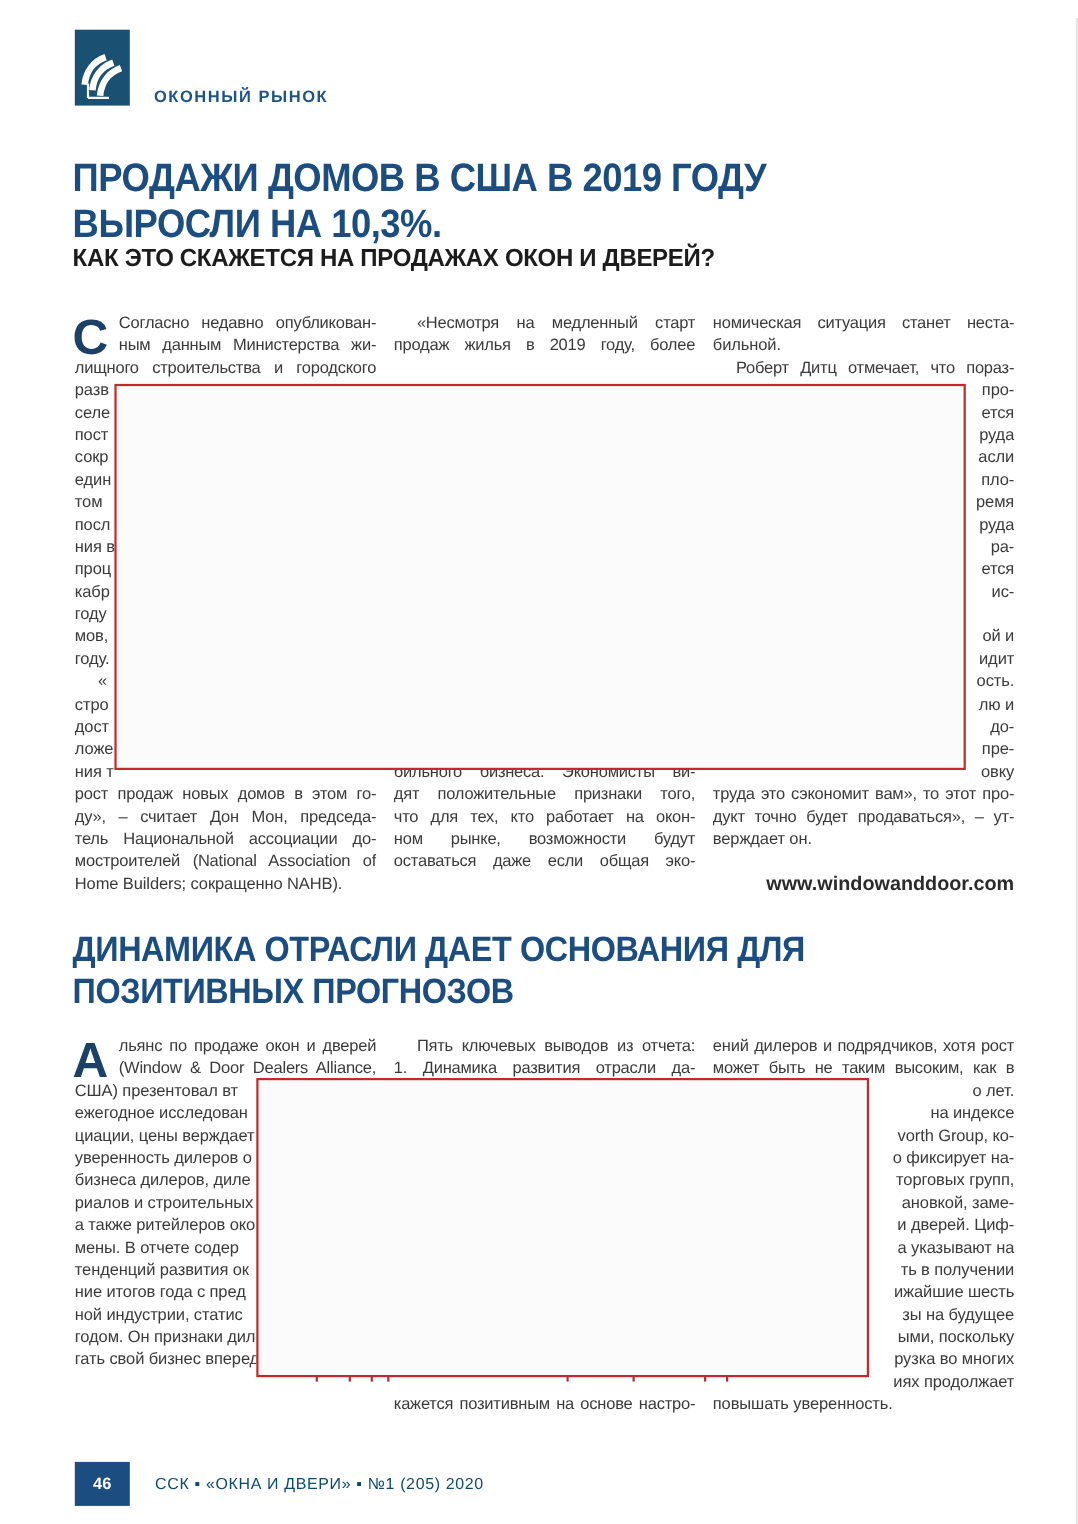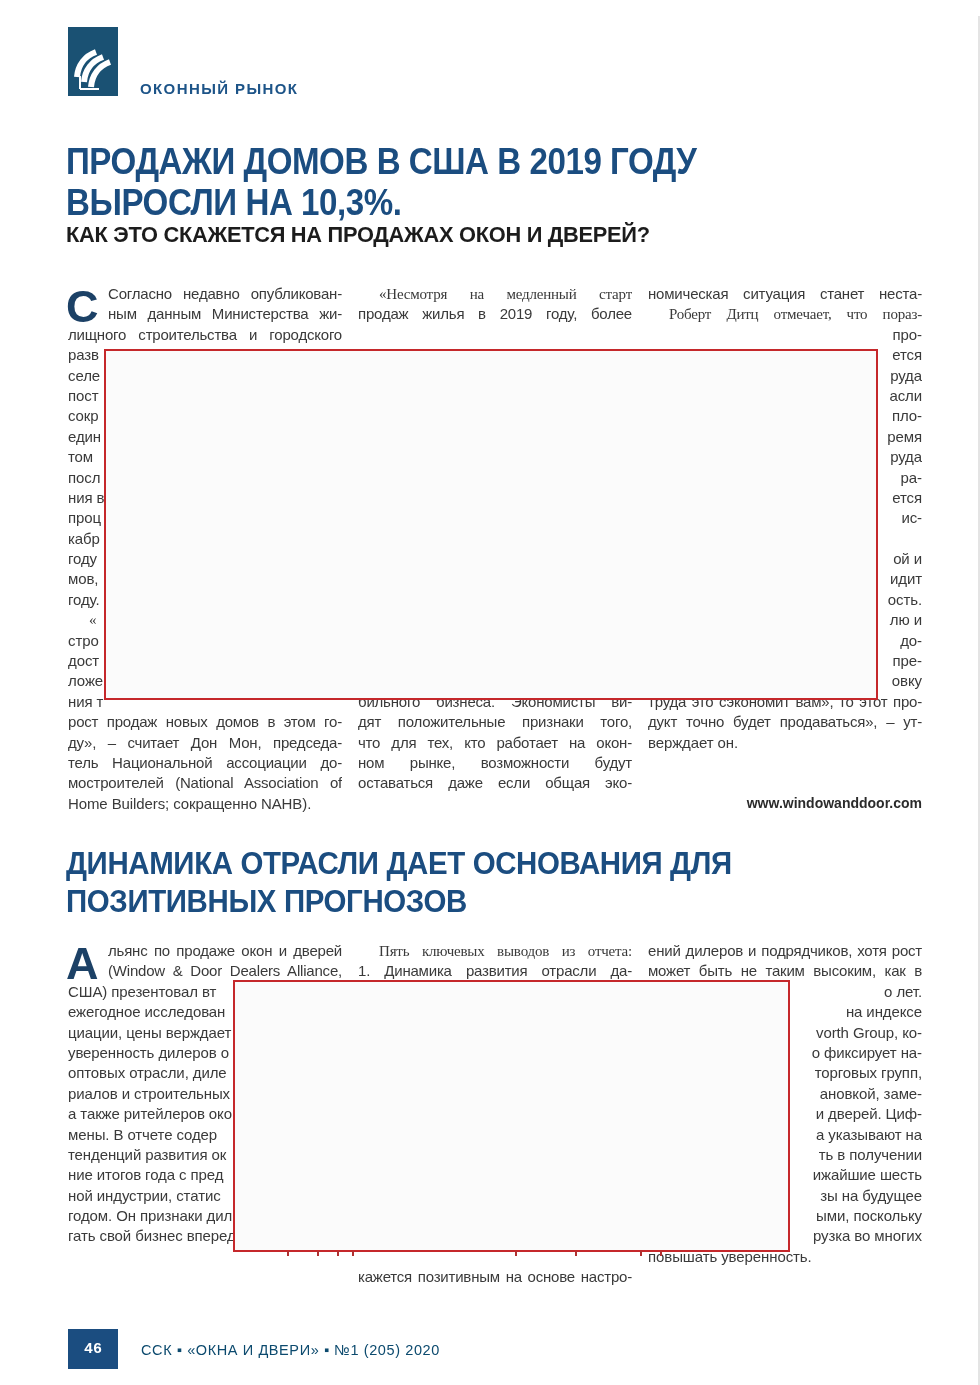--- a/index.html
+++ b/index.html
@@ -24,38 +24,38 @@
     color:#1b4d80;letter-spacing:-0.4px;transform:scaleX(.92);transform-origin:0 0;white-space:nowrap;}
   .h2a{top:828px}.h2b{top:866px}
   
   .col{position:absolute;width:274px;font-size:15px;color:#3a3a3a;}
   .a1{top:268px}.a2{top:925px}
   .c1{left:68px}.c2{left:358px}.c3{left:648px}
   .tline{height:20.4px;line-height:20.4px;overflow:hidden;white-space:nowrap;letter-spacing:-0.1px;}
   .a-j{white-space:normal;text-align:justify;text-align-last:justify;letter-spacing:-0.2px;}
   .a-r{text-align:right;}
   .a-b{visibility:hidden;}
-  .ind{padding-left:21px;font-family:Liberation Serif, serif;}
+  .ind{padding-left:21px;}
   .dc .tline:nth-child(-n+2){padding-left:40px;}
   .dropcap{position:absolute;left:66px;width:40px;font-size:45px;line-height:42px;font-weight:bold;
     color:#1c4166;}
   .dc1{top:270px}.dc2{top:927px}
   
   .frame{position:absolute;border:2px solid #c5282b;background:#fbfbfb;z-index:5;box-sizing:border-box;}
   .frame1{left:104px;top:333px;width:774px;height:351px;}
   .frame2{left:233px;top:964px;width:557px;height:272px;}
   .tick{position:absolute;top:100%;margin-top:1px;width:2px;height:5px;background:#b03030;}
   .tk1{left:52px}.tk2{left:82px}.tk3{left:102px}.tk4{left:117px}
   .tk5{left:280px}.tk6{left:340px}.tk7{left:405px}.tk8{left:425px}
   
   .site-link{position:absolute;left:648px;top:777px;width:274px;height:21px;line-height:21px;
-    text-align:right;font-size:14px;font-weight:bold;color:#2b2b2b;}
+    text-align:right;font-size:18px;font-weight:bold;color:#2b2b2b;}
   
   .pagebox{position:absolute;left:68px;top:1313px;width:50px;height:40px;background:#1b4d80;
-    color:#fff;font-weight:bold;font-size:15px;display:flex;align-items:center;justify-content:center;font-family:Liberation Mono, monospace;}
+    color:#fff;font-weight:bold;font-size:15px;display:flex;align-items:center;justify-content:center;}
   .journal{position:absolute;left:141px;top:1326px;font-size:14.5px;color:#0c4a6e;letter-spacing:0.6px;}
 </style>
 </head>
 <body>
 
 <div class="page">
 
   <div class="logo">
     <svg width="50" height="69" viewBox="0 0 50 69">
       <g stroke="#ffffff" fill="none">
@@ -124,20 +124,21 @@
       <div class="tline a-b">&nbsp;</div>
       <div class="tline a-b">&nbsp;</div>
       <div class="tline a-j">бильного бизнеса. Экономисты ви-</div>
       <div class="tline a-j">дят положительные признаки того,</div>
       <div class="tline a-j">что для тех, кто работает на окон-</div>
       <div class="tline a-j">ном рынке, возможности будут</div>
       <div class="tline a-j">оставаться даже если общая эко-</div>
     </div>
   <div class="col a1 c3">
       <div class="tline a-j">номическая ситуация станет неста-</div>
+      <div class="tline a-l">бильной.</div>
       <div class="tline a-j ind">Роберт Дитц отмечает, что пораз-</div>
       <div class="tline a-r">про-</div>
       <div class="tline a-r">ется</div>
       <div class="tline a-r">руда</div>
       <div class="tline a-r">асли</div>
       <div class="tline a-r">пло-</div>
       <div class="tline a-r">ремя</div>
       <div class="tline a-r">руда</div>
       <div class="tline a-r">ра-</div>
       <div class="tline a-r">ется</div>
@@ -162,21 +163,21 @@
   <div class="h2b">ПОЗИТИВНЫХ ПРОГНОЗОВ</div>
 
   <div class="dropcap dc2">А</div>
   <div class="col a2 c1 dc">
       <div class="tline a-j">льянс по продаже окон и дверей</div>
       <div class="tline a-j">(Window &amp; Door Dealers Alliance,</div>
       <div class="tline a-l">США) презентовал вт</div>
       <div class="tline a-l">ежегодное исследован</div>
       <div class="tline a-l">циации, цены верждает</div>
       <div class="tline a-l">уверенность дилеров о</div>
-      <div class="tline a-l">оптовых отрасли, диле</div>
+      <div class="tline a-l">бизнеса дилеров, диле</div>
       <div class="tline a-l">риалов и строительных</div>
       <div class="tline a-l">а также ритейлеров око</div>
       <div class="tline a-l">мены. В отчете содер</div>
       <div class="tline a-l">тенденций развития ок</div>
       <div class="tline a-l">ние итогов года с пред</div>
       <div class="tline a-l">ной индустрии, статис</div>
       <div class="tline a-l">годом. Он признаки дил</div>
       <div class="tline a-l">гать свой бизнес вперед.</div>
     </div>
   <div class="col a2 c2">
@@ -207,20 +208,21 @@
       <div class="tline a-r">о фиксирует на-</div>
       <div class="tline a-r">торговых групп,</div>
       <div class="tline a-r">ановкой, заме-</div>
       <div class="tline a-r">и дверей. Циф-</div>
       <div class="tline a-r">а указывают на</div>
       <div class="tline a-r">ть в получении</div>
       <div class="tline a-r">ижайшие шесть</div>
       <div class="tline a-r">зы на будущее</div>
       <div class="tline a-r">ыми, поскольку</div>
       <div class="tline a-r">рузка во многих</div>
+      <div class="tline a-r">иях продолжает</div>
       <div class="tline a-l">повышать уверенность.</div>
     </div>
 
   <div class="frame frame2">
     <span class="tick tk1"></span>
     <span class="tick tk2"></span>
     <span class="tick tk3"></span>
     <span class="tick tk4"></span>
     <span class="tick tk5"></span>
     <span class="tick tk6"></span>

